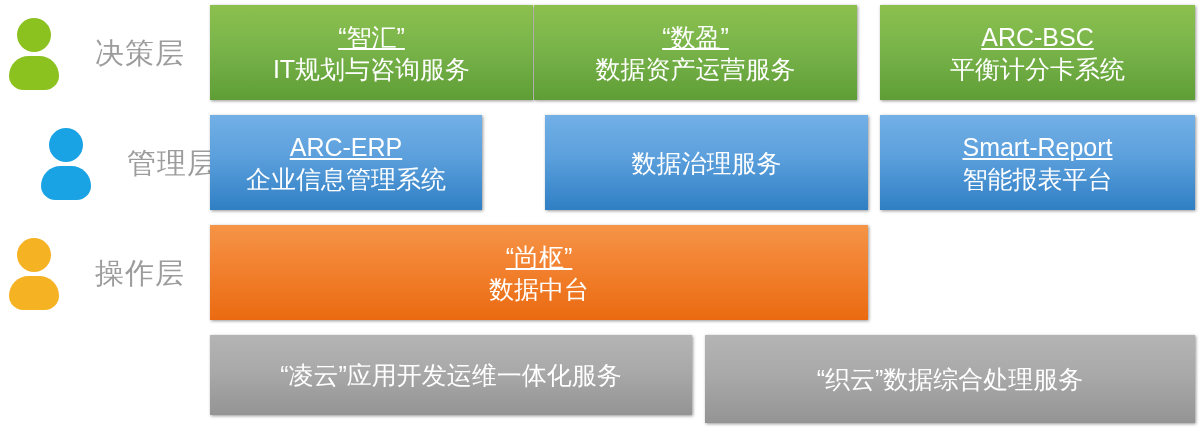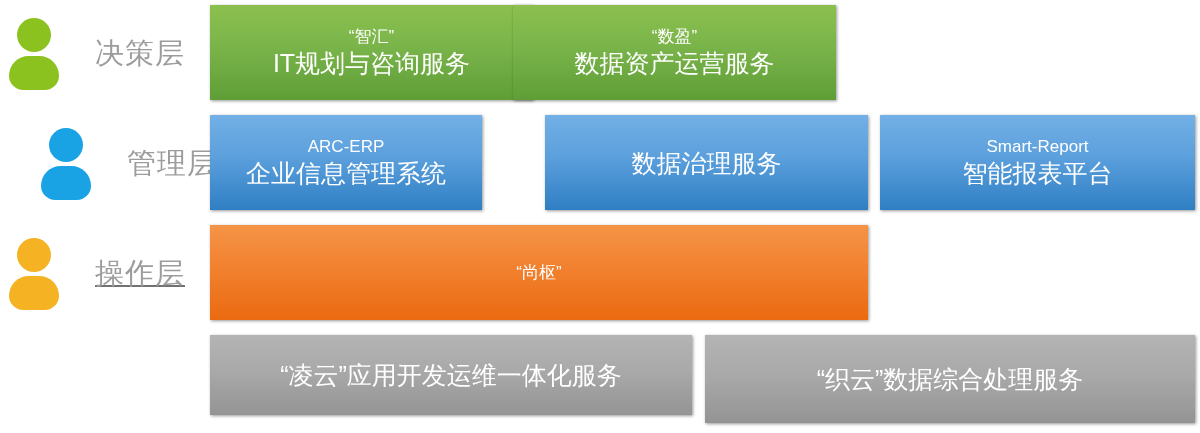--- a/index.html
+++ b/index.html
@@ -67,23 +67,24 @@
     display: flex;
     flex-direction: column;
     align-items: center;
     justify-content: center;
     color: #ffffff;
     text-align: center;
     box-shadow: 1px 1px 3px rgba(0,0,0,0.42);
     overflow: hidden;
   }
   .box .line1 {
-    font-size: 17px;
+    font-size: 25px;
     line-height: 1.28;
     white-space: nowrap;
+    text-decoration: underline;
   }
   .box .line2 {
     font-size: 25px;
     line-height: 1.28;
     white-space: nowrap;
   }
 
   .green {
     background: linear-gradient(180deg, #8cc04e 0%, #79b44a 45%, #5f9e36 100%);
   }
@@ -111,55 +112,60 @@
   </div>
 
   <div class="layer-label" style="top:121px;height:84px;padding-left:32px;">
     <div class="person-icon">
       <div class="head" style="background:#19a3e5;"></div>
       <div class="body" style="background:#19a3e5;"></div>
     </div>
     <div class="layer-text">管理层</div>
   </div>
 
-  <div class="layer-label" style="top:231px;height:84px;text-decoration:underline;">
+  <div class="layer-label" style="top:231px;height:84px;">
     <div class="person-icon">
       <div class="head" style="background:#f5b324;"></div>
       <div class="body" style="background:#f5b324;"></div>
     </div>
     <div class="layer-text">操作层</div>
   </div>
 
   <div class="box green" style="left:210px;top:5px;width:323px;height:95px;">
     <div class="line1">“智汇”</div>
     <div class="line2">IT规划与咨询服务</div>
   </div>
 
-  <div class="box green" style="left:513px;top:5px;width:323px;height:95px;">
+  <div class="box green" style="left:534px;top:5px;width:323px;height:95px;">
     <div class="line1">“数盈”</div>
     <div class="line2">数据资产运营服务</div>
   </div>
 
+  <div class="box green" style="left:880px;top:5px;width:315px;height:95px;">
+    <div class="line1">ARC-BSC</div>
+    <div class="line2">平衡计分卡系统</div>
+  </div>
 
   <div class="box blue" style="left:210px;top:115px;width:272px;height:95px;">
     <div class="line1">ARC-ERP</div>
     <div class="line2">企业信息管理系统</div>
   </div>
 
   <div class="box blue" style="left:545px;top:115px;width:323px;height:95px;">
     <div class="line2">数据治理服务</div>
   </div>
 
   <div class="box blue" style="left:880px;top:115px;width:315px;height:95px;">
     <div class="line1">Smart-Report</div>
     <div class="line2">智能报表平台</div>
   </div>
 
   <div class="box orange" style="left:210px;top:225px;width:658px;height:95px;">
     <div class="line1">“尚枢”</div>
+    <div class="line2">数据中台</div>
   </div>
 
 
   <div class="box grey single" style="left:210px;top:335px;width:482px;height:80px;">
 
     <div class="line2">“凌云”应用开发运维一体化服务</div>
   </div>
 
   <div class="box grey single" style="left:705px;top:335px;width:490px;height:88px;">
 

